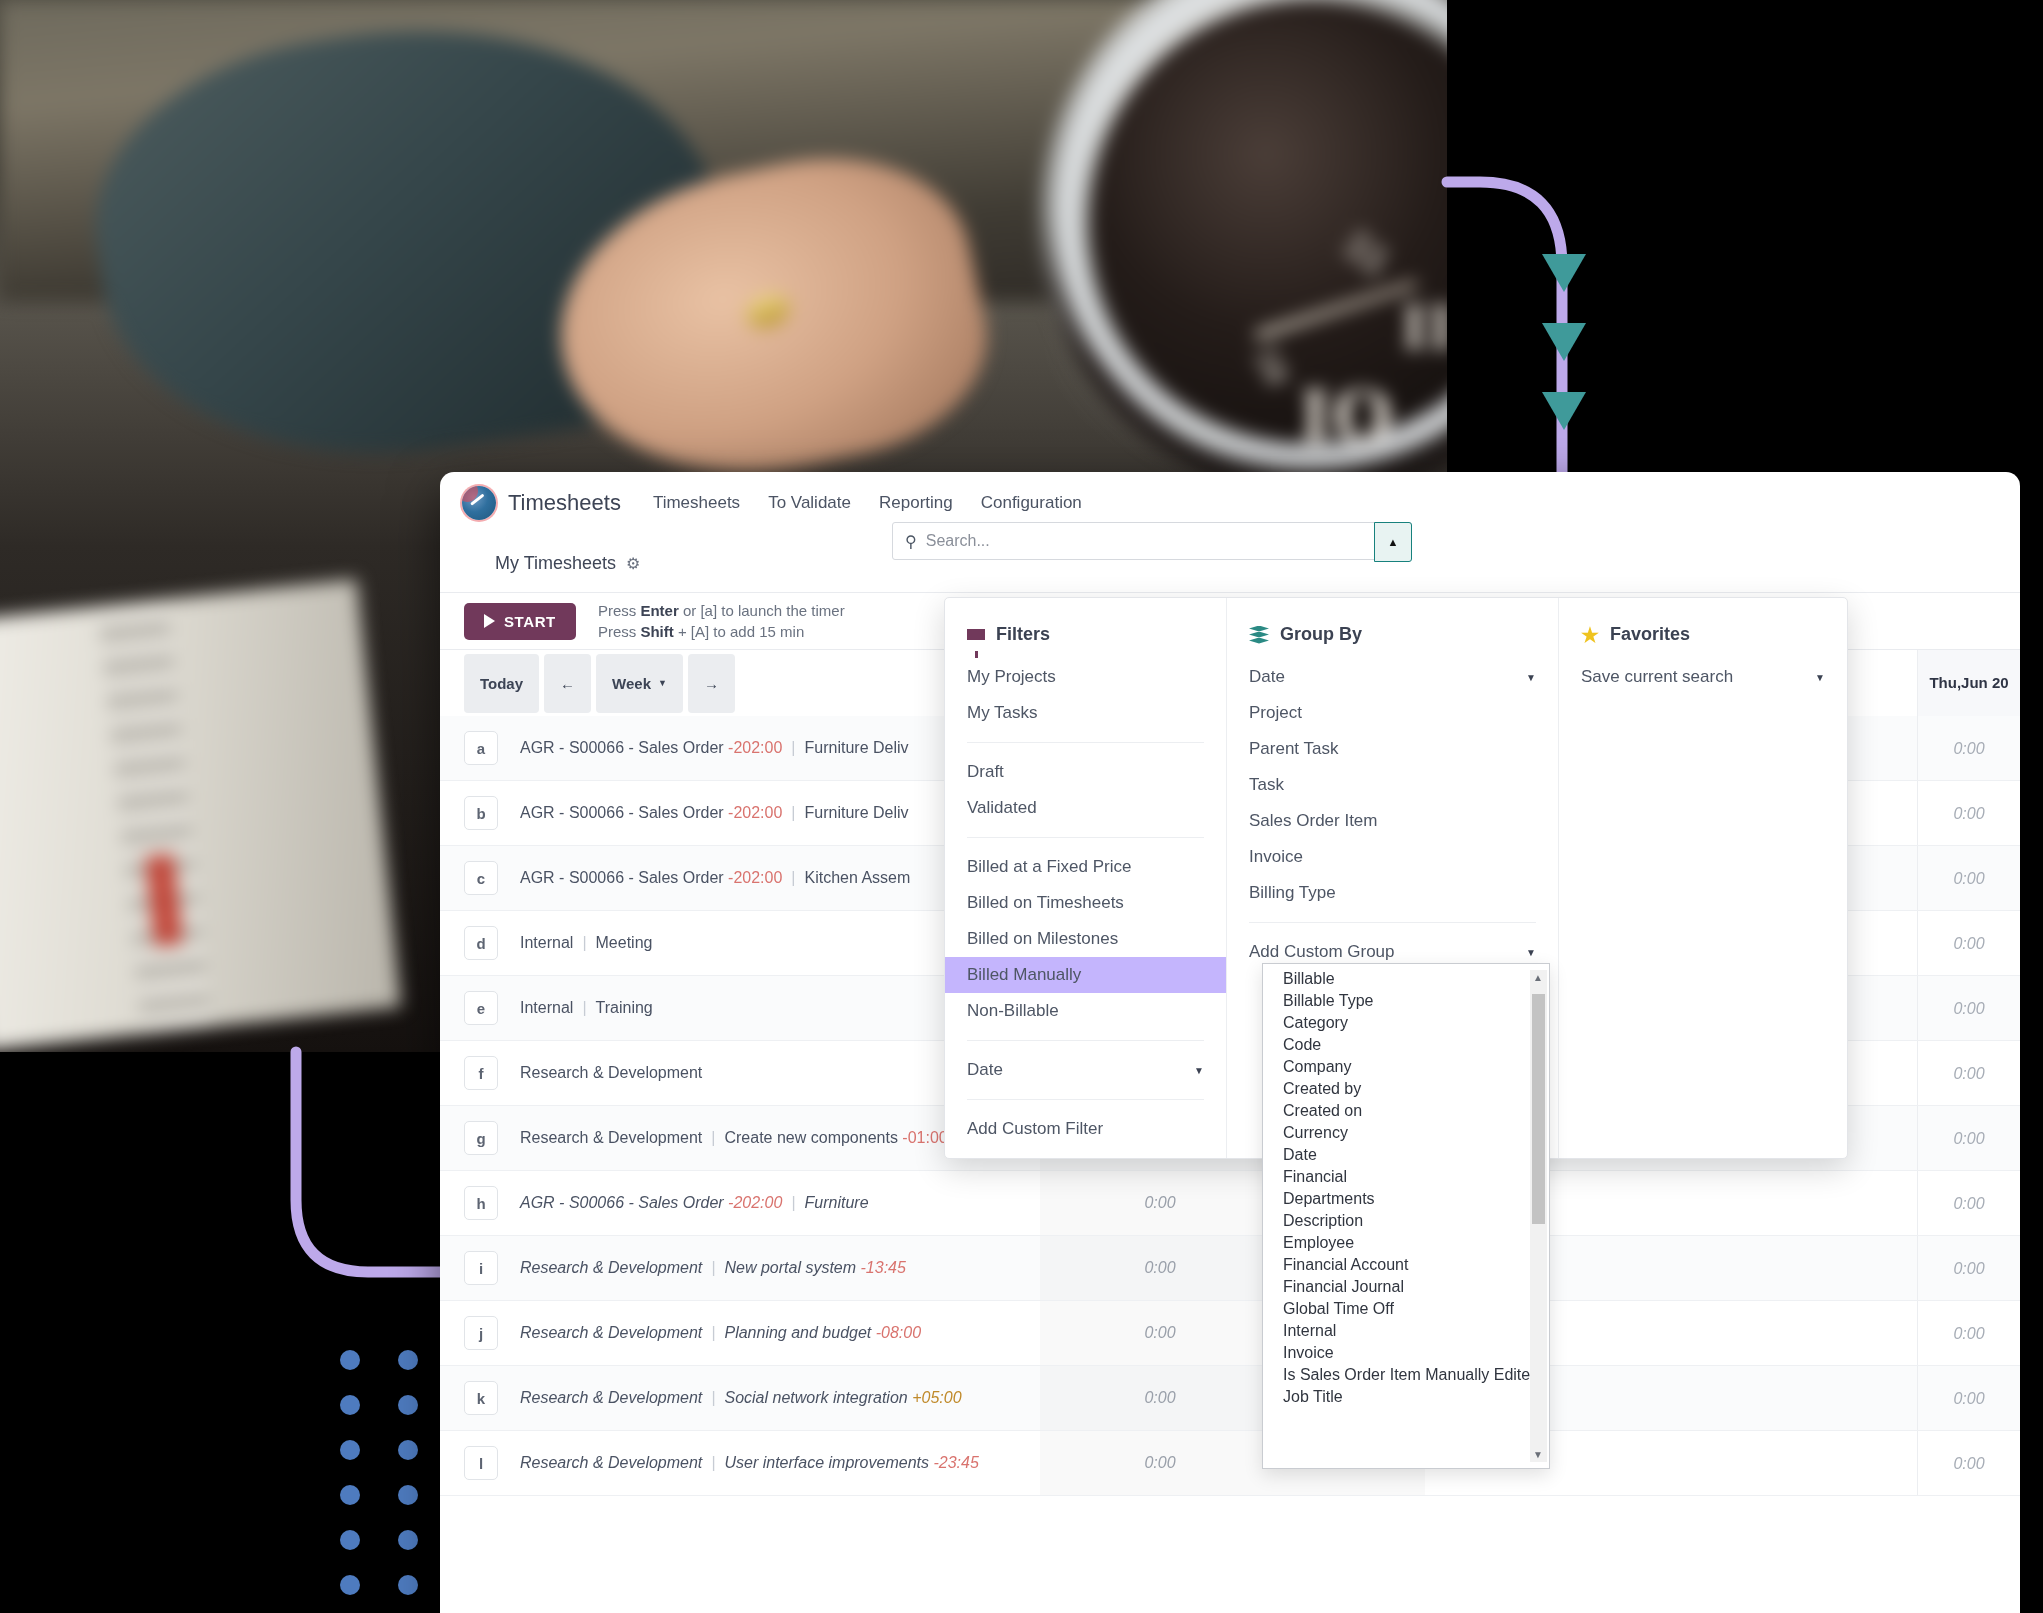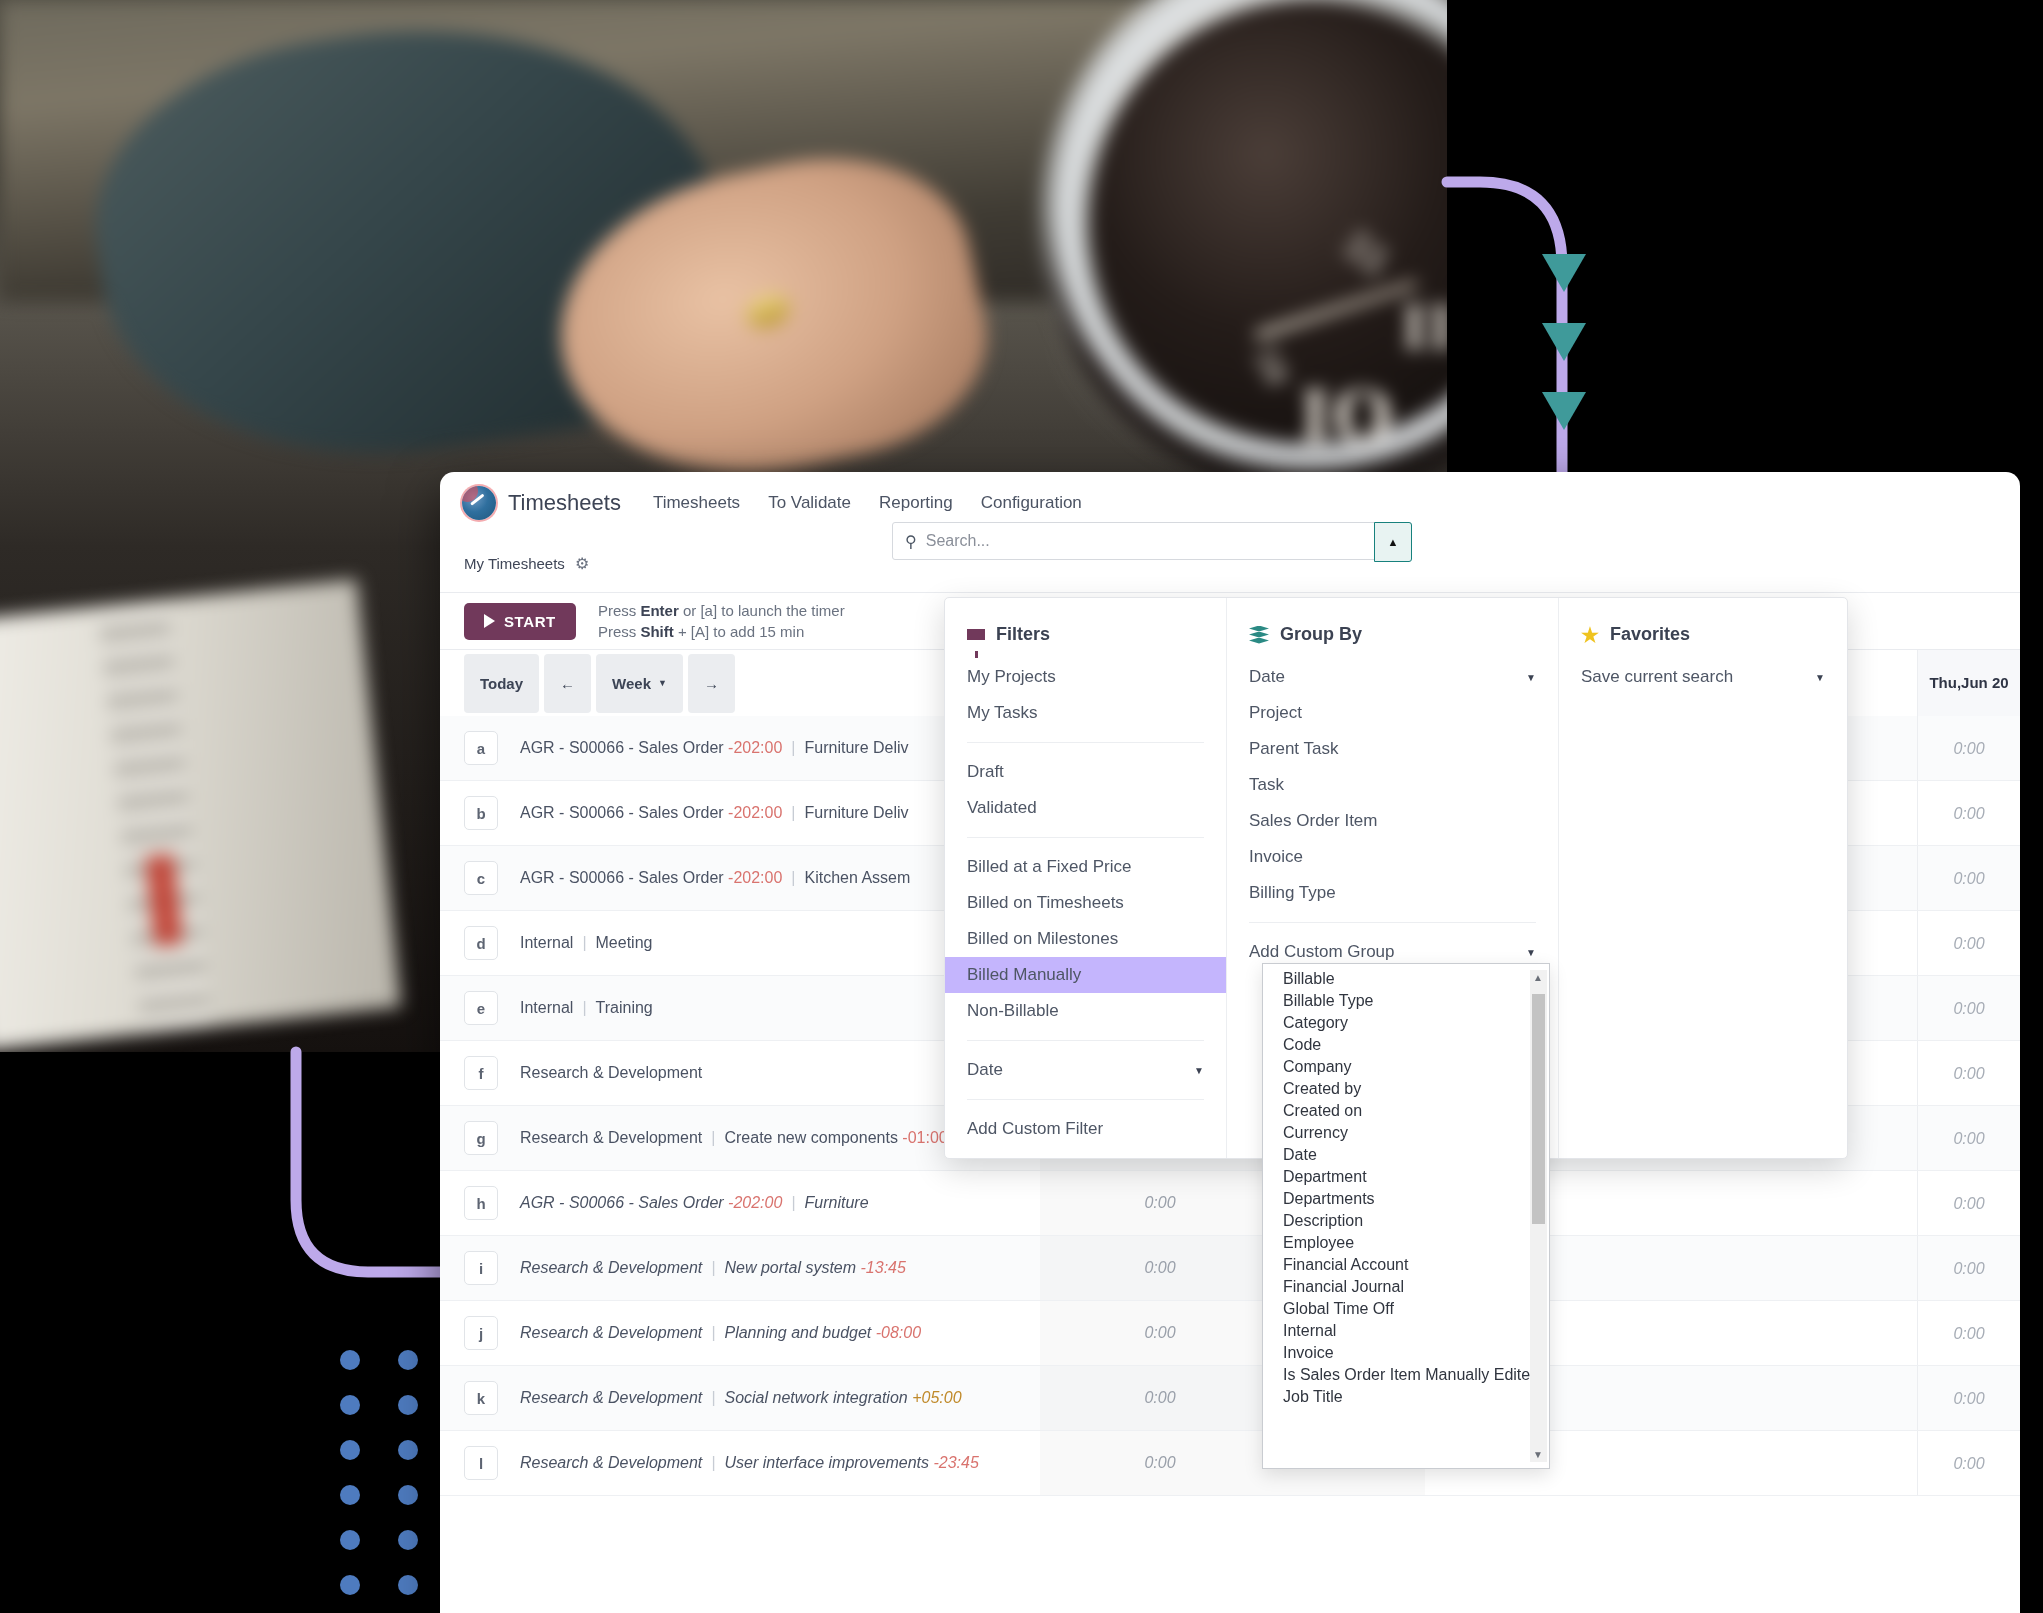--- a/index.html
+++ b/index.html
@@ -118,21 +118,21 @@
   }
   .logo::after {
     content:''; position:absolute; left:-6px; top:-6px; width:22px; height:22px;
     border-radius:50%; background:rgba(235,70,80,.55);
   }
   .brand { font-size:22px; color:#3d4455; margin-right:32px; }
   .nav-link { font-size:17px; color:#4c5464; margin-right:28px; cursor:pointer; }
 
   
   .title-row { display:flex; align-items:center; height:58px; padding:0 24px; position:relative; }
-  .page-title { font-size:15px; color:#3f4657; }
+  .page-title { font-size:18px; color:#3f4657;margin-left:31px; }
   .gear { margin-left:10px; font-size:16px; color:#6b7280; }
 
   
   .searchbox {
     position:absolute; left:452px; top:-12px; width:520px; height:38px;
     display:flex; align-items:center;
     border:1px solid #d6d9de; background:#fff; border-radius:3px;
   }
   .search-ico { margin:0 9px 0 12px; color:#4b5563; font-size:16px; }
   .search-ph { font-size:16px; color:#8a8f99; }
@@ -552,21 +552,21 @@
     <div id="cg-body">
         <div class="cg-item">Billable</div>
         <div class="cg-item">Billable Type</div>
         <div class="cg-item">Category</div>
         <div class="cg-item">Code</div>
         <div class="cg-item">Company</div>
         <div class="cg-item">Created by</div>
         <div class="cg-item">Created on</div>
         <div class="cg-item">Currency</div>
         <div class="cg-item">Date</div>
-        <div class="cg-item">Department</div>
+        <div class="cg-item">Financial</div>
         <div class="cg-item">Departments</div>
         <div class="cg-item">Description</div>
         <div class="cg-item">Employee</div>
         <div class="cg-item">Financial Account</div>
         <div class="cg-item">Financial Journal</div>
         <div class="cg-item">Global Time Off</div>
         <div class="cg-item">Internal</div>
         <div class="cg-item">Invoice</div>
         <div class="cg-item">Is Sales Order Item Manually Edited</div>
         <div class="cg-item">Job Title</div>

